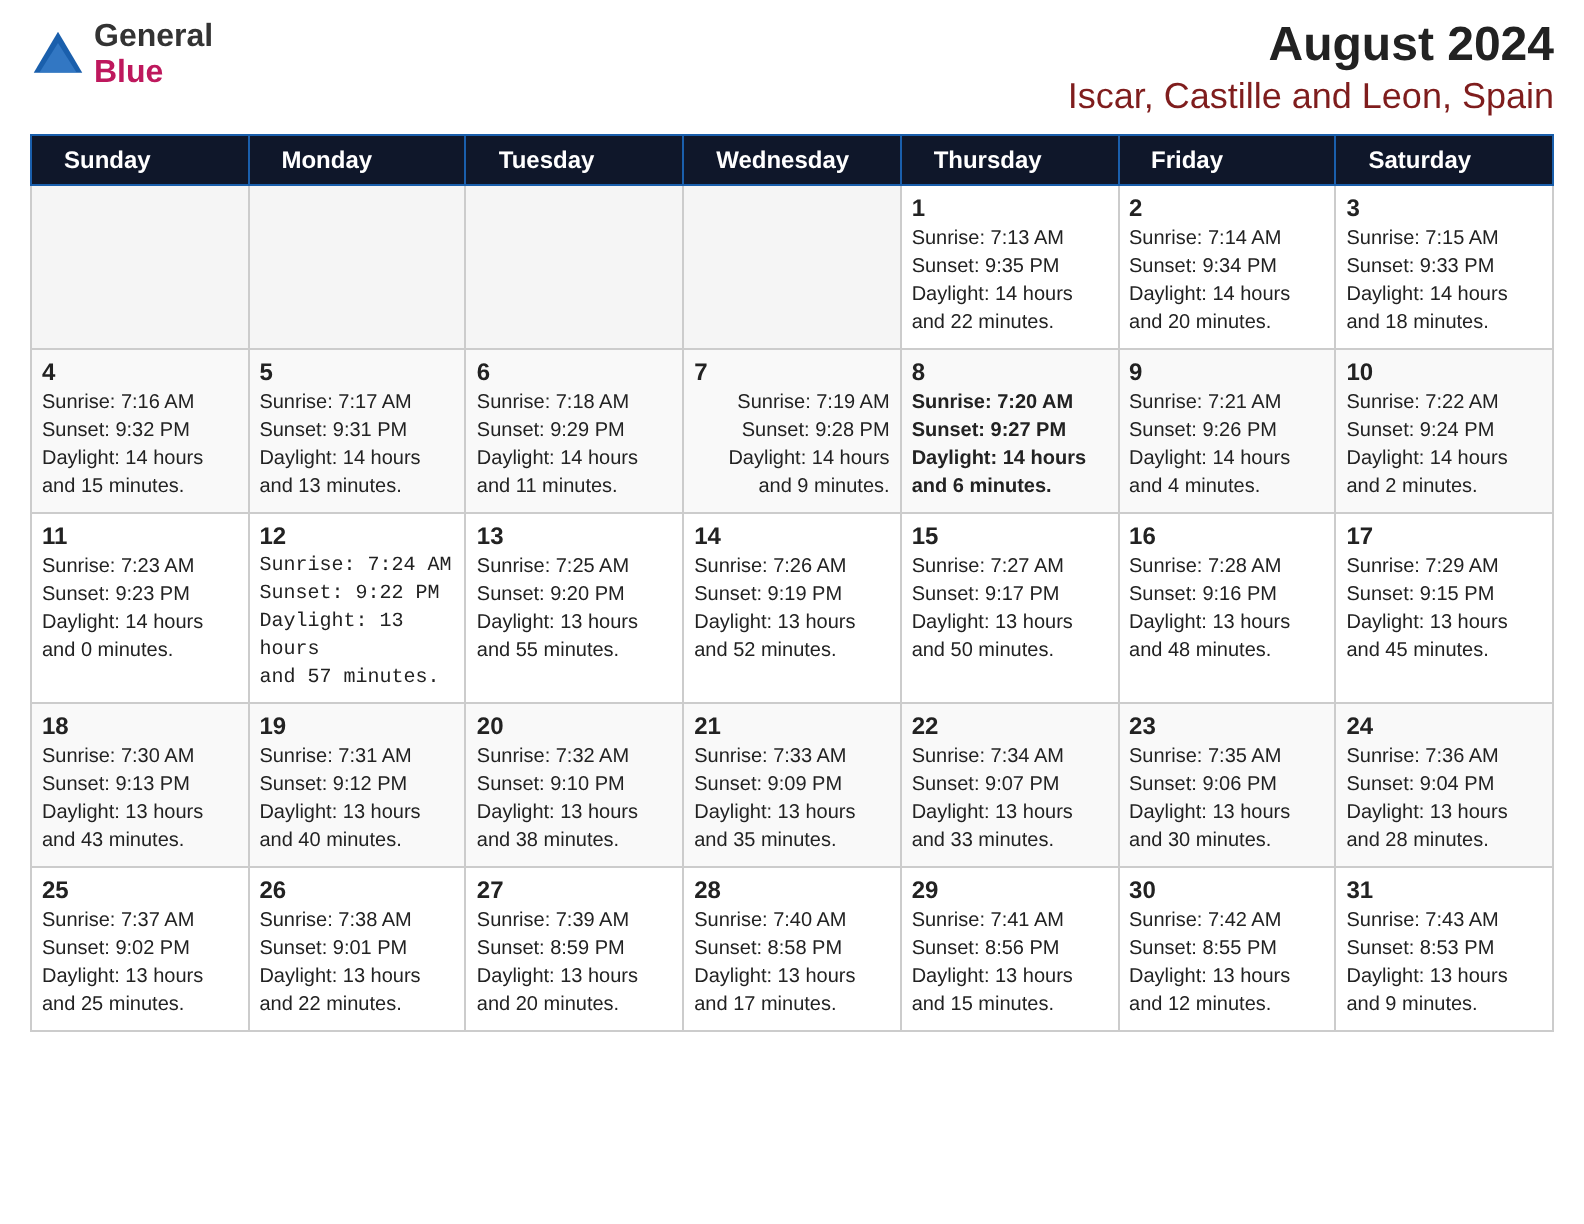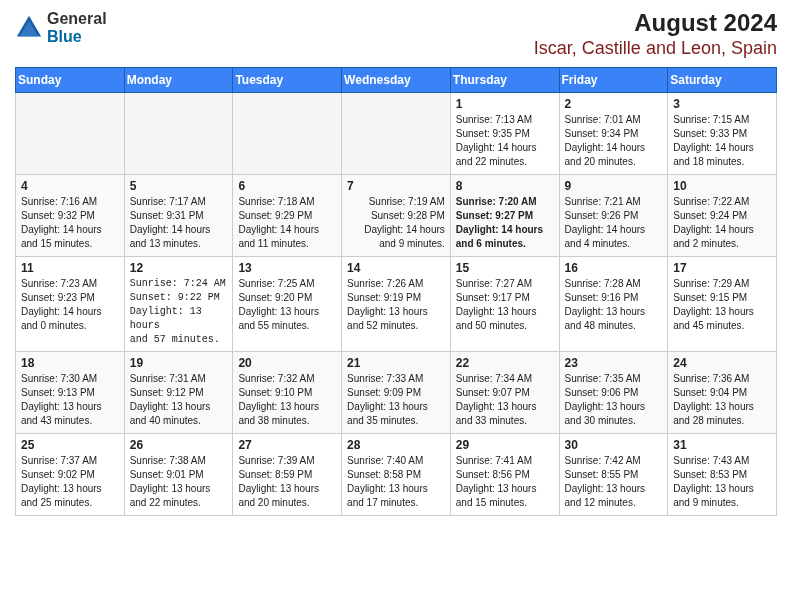--- a/index.html
+++ b/index.html
@@ -20,21 +20,21 @@
       display: flex;
       align-items: center;
       gap: 4px;
     }
     .logo-text {
       font-size: 16px;
       font-weight: bold;
       line-height: 1.1;
     }
     .logo-general { color: #333; }
-    .logo-blue { color: #0369a1; }
+    .logo-blue { color: #be185d; }
     .logo-icon {
       width: 28px;
       height: 28px;
     }
     .title-block { text-align: right; }
     .month-title {
       font-size: 24px;
       font-weight: bold;
       color: #222;
       line-height: 1.1;
@@ -43,25 +43,25 @@
       font-size: 18px;
       color: #7f1d1d;
       margin-top: 2px;
     }
     table {
       width: 100%;
       border-collapse: collapse;
       table-layout: fixed;
     }
     th {
-      background: #3b82f6;
+      background: #0f172a;
       color: #fff;
       font-size: 12px;
       font-weight: bold;
-      padding: 5px 2px;
+      padding: 5px 16px;
       text-align: left;
       border: 1px solid #1a5fac;
     }
     td {
       border: 1px solid #ccc;
       vertical-align: top;
       padding: 4px 5px;
       font-size: 10px;
       color: #222;
       height: 82px;
@@ -120,21 +120,21 @@
         <td class="empty"></td>
         <td>
           <span class="day-num">1</span>
           <div class="cell-content" style="white-space: pre-line;">Sunrise: 7:13 AM
 Sunset: 9:35 PM
 Daylight: 14 hours
 and 22 minutes.</div>
         </td>
         <td>
           <span class="day-num">2</span>
-          <div class="cell-content" style="white-space: pre-line;">Sunrise: 7:01 AM
+          <div class="cell-content" style="white-space: pre-line;">Sunrise: 7:14 AM
 Sunset: 9:34 PM
 Daylight: 14 hours
 and 20 minutes.</div>
         </td>
         <td>
           <span class="day-num">3</span>
           <div class="cell-content" style="white-space: pre-line;">Sunrise: 7:15 AM
 Sunset: 9:33 PM
 Daylight: 14 hours
 and 18 minutes.</div>

